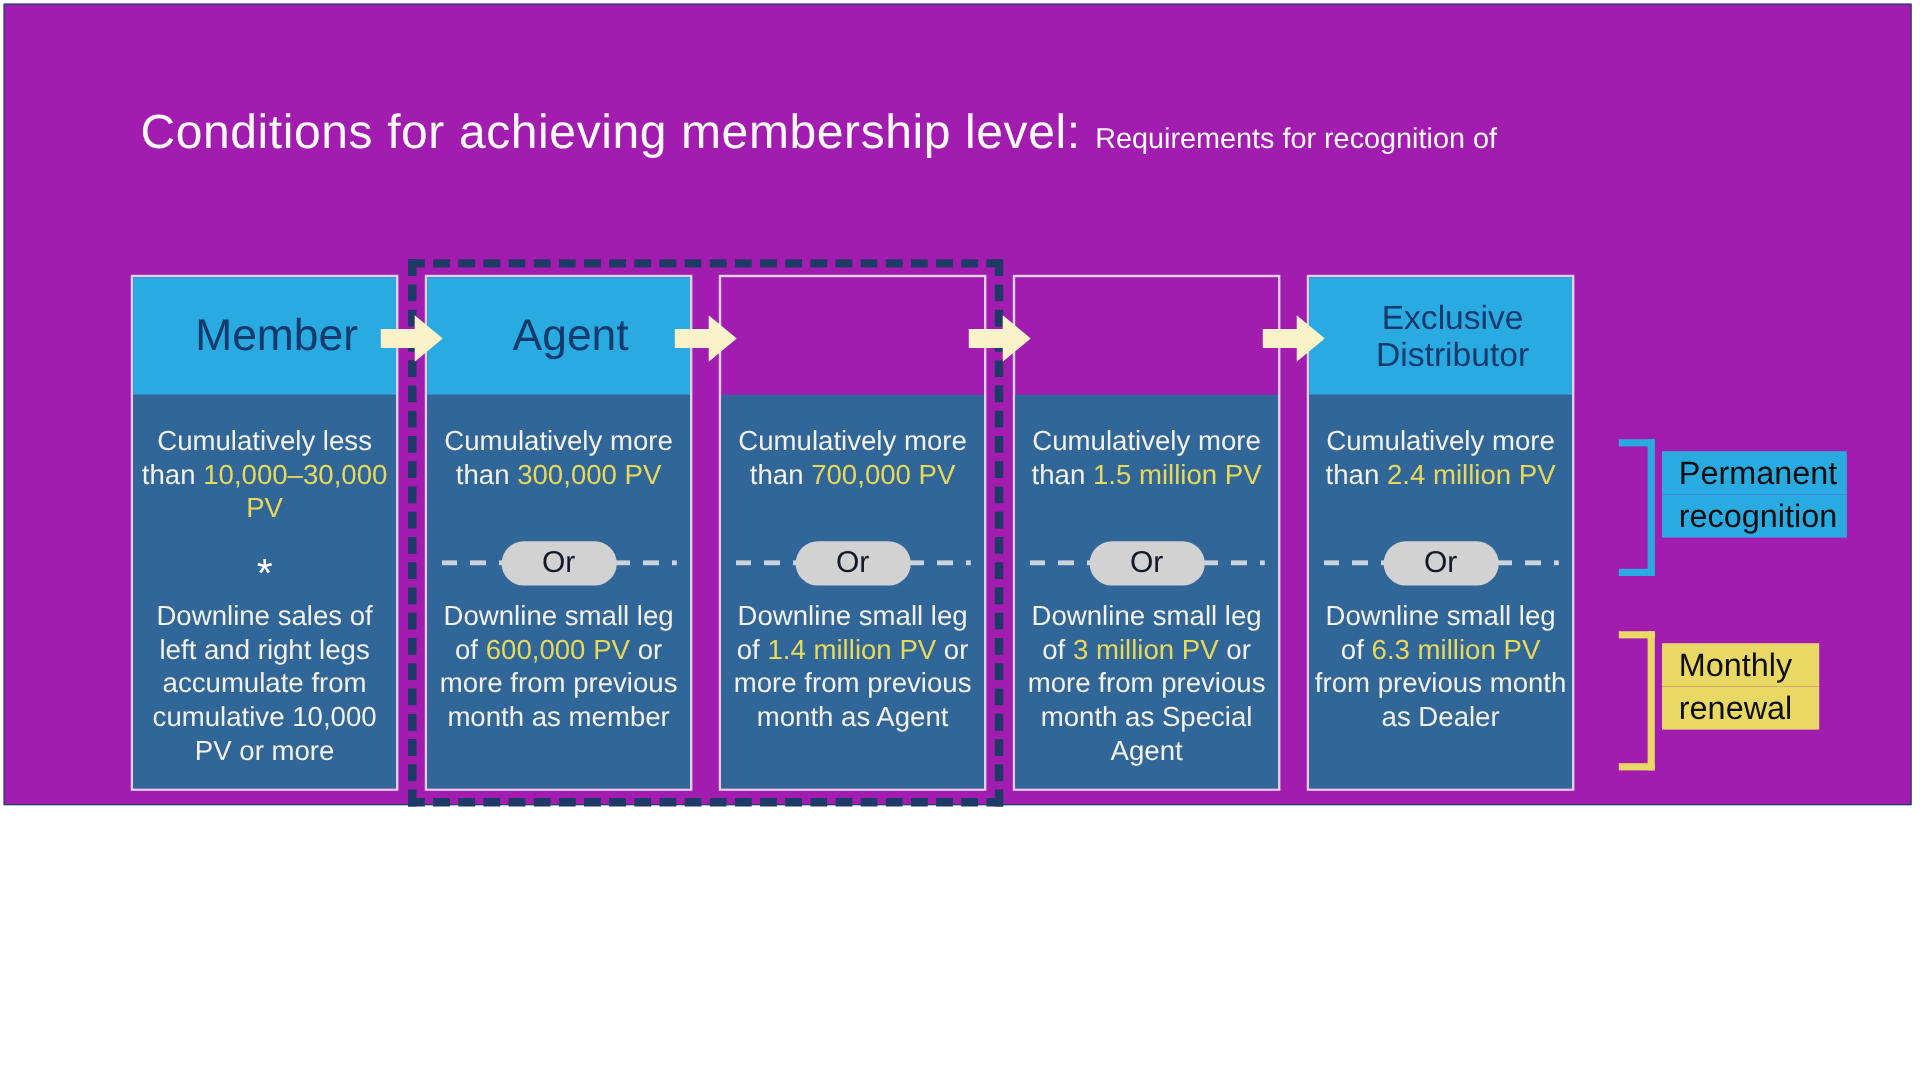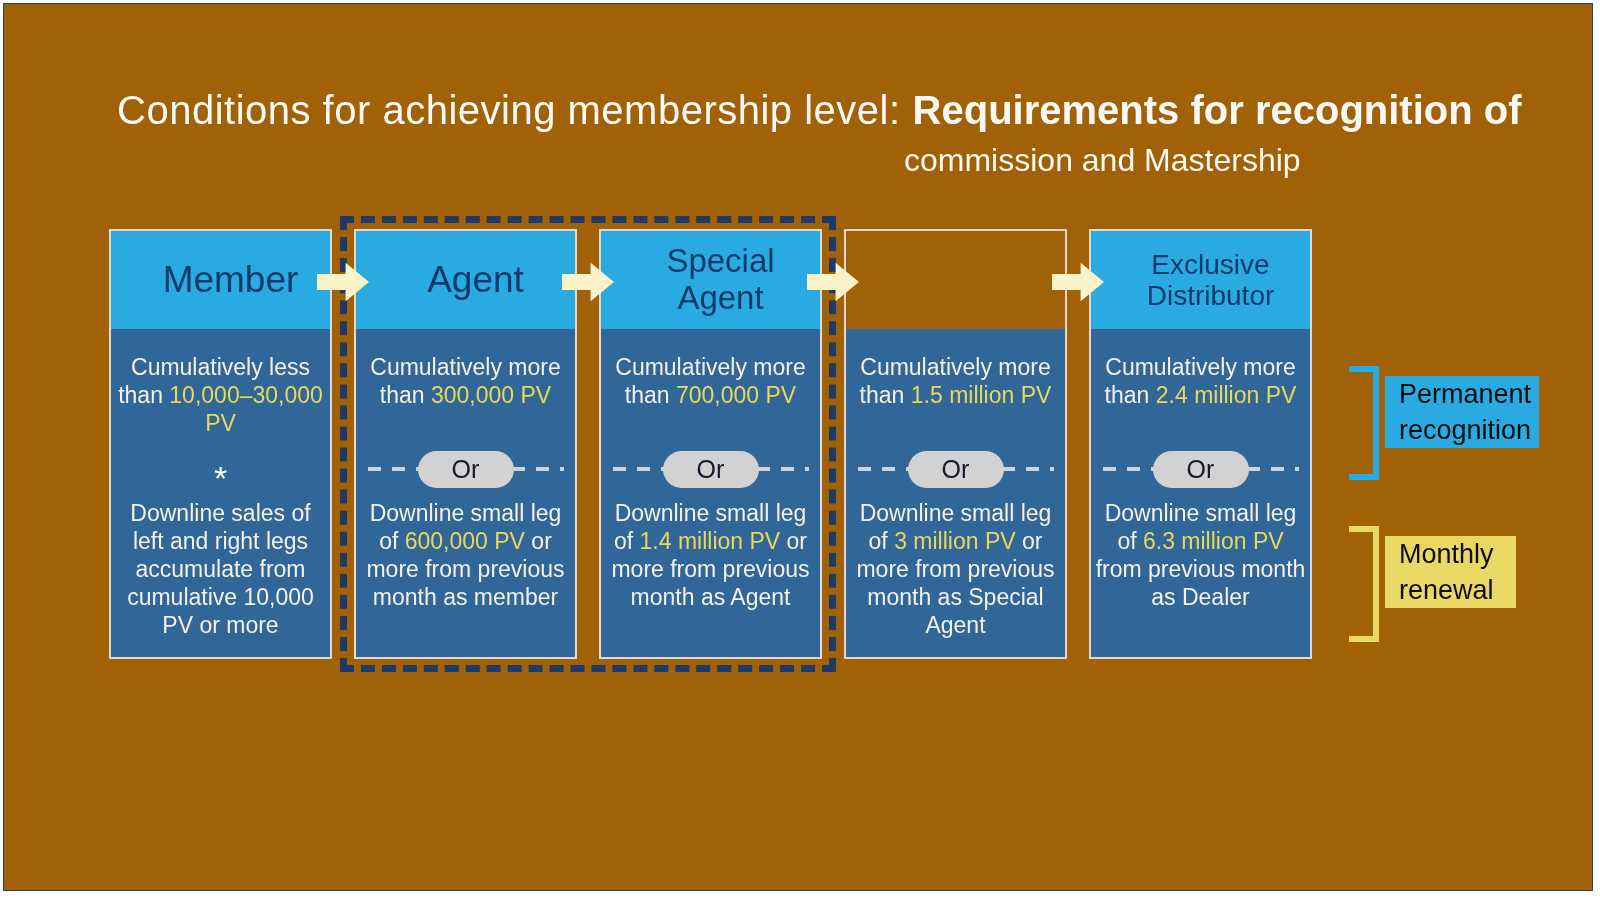--- a/index.html
+++ b/index.html
@@ -1,30 +1,30 @@
 <!DOCTYPE html>
 <html><head>
 <meta charset="utf-8">
 <style>
   html,body{margin:0;padding:0;}
   body{
     width:1600px;height:900px;background:#ffffff;position:relative;
     font-family:"Liberation Sans", sans-serif;overflow:hidden;
   }
   .frame{
-    position:absolute;left:3px;top:3px;width:1590px;height:888px;
-    background:#a16207;border:1px solid #1d466f;box-sizing:border-box;
+    position:absolute;left:3px;top:3px;width:1590px;height:668px;
+    background:#a21caf;border:1px solid #1d466f;box-sizing:border-box;
   }
   
   .title-row{
     position:absolute;left:113px;top:84px;white-space:nowrap;
     display:flex;align-items:baseline;gap:12px;color:#F8F8F5;
   }
   .title-main{font-size:40px;letter-spacing:0.5px;}
-  .title-sub{font-size:40px;font-weight:bold;}
+  .title-sub{font-size:24px;}
   .title-line2{
     position:absolute;left:900px;top:138px;font-size:32px;color:#F8F8F5;
   }
   
   .column{
     position:absolute;top:225px;width:223px;height:430px;
     border:2px solid rgba(235,240,245,0.85);box-sizing:border-box;
   }
   .col-header{
     height:98px;background:#29ABE2;color:#123A6D;
@@ -88,21 +88,20 @@
 </style>
 </head>
 <body>
 
 <div class="frame">
 
   <div class="title-row">
     <span class="title-main">Conditions for achieving membership level:</span>
     <span class="title-sub">Requirements for recognition of</span>
   </div>
-  <div class="title-line2">commission and Mastership</div>
 
   <div class="group-frame"></div>
 
   <div class="column" style="left:105px">
     <div class="col-header">
       <span>Member</span>
     </div>
     <div class="col-body">
       <div class="req-top"><span>Cumulatively less than </span><span class="accent">10,000–30,000 PV</span></div>
       <div class="asterisk-divider">*</div>
@@ -119,23 +118,20 @@
       <div class="divider-row">
         <span class="dash-seg"></span>
         <span class="or-pill">Or</span>
         <span class="dash-seg"></span>
       </div>
       <div class="req-bottom"><span>Downline small leg of </span><span class="accent">600,000 PV</span><span> or more from previous month as member</span></div>
     </div>
   </div>
 
   <div class="column" style="left:595px">
-    <div class="col-header hdr-2line">
-      <span class="hdr-wrap-narrow">Special Agent</span>
-    </div>
     <div class="col-body">
       <div class="req-top"><span>Cumulatively more than </span><span class="accent">700,000 PV</span></div>
       <div class="divider-row">
         <span class="dash-seg"></span>
         <span class="or-pill">Or</span>
         <span class="dash-seg"></span>
       </div>
       <div class="req-bottom"><span>Downline small leg of </span><span class="accent">1.4 million PV</span><span> or more from previous month as Agent</span></div>
     </div>
   </div>

